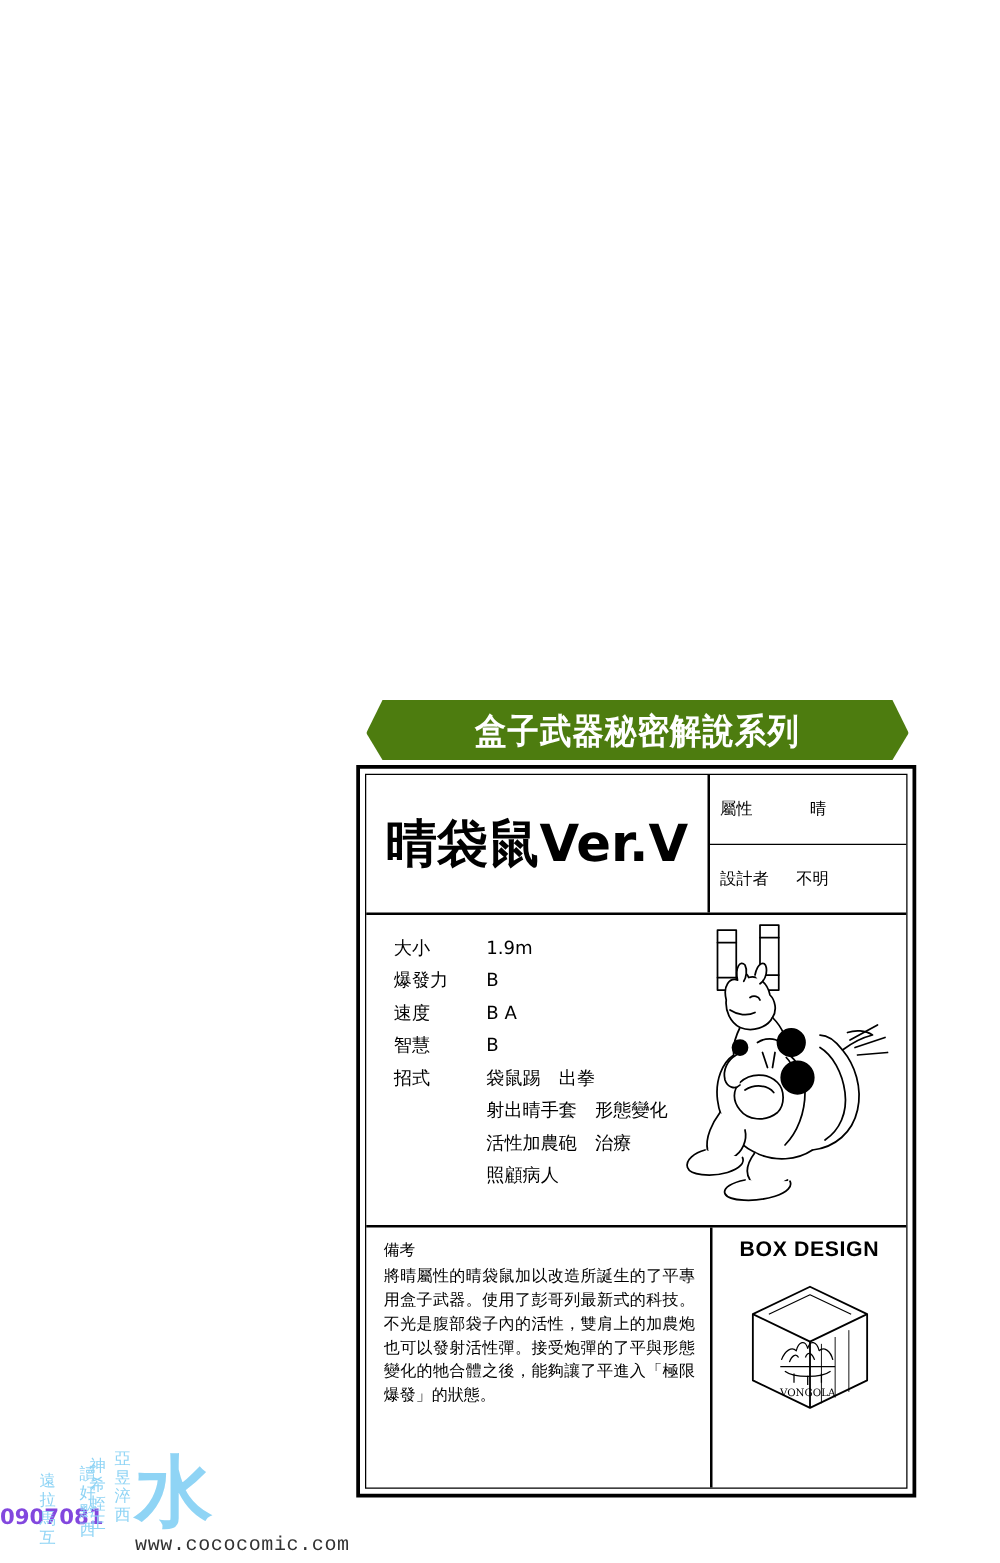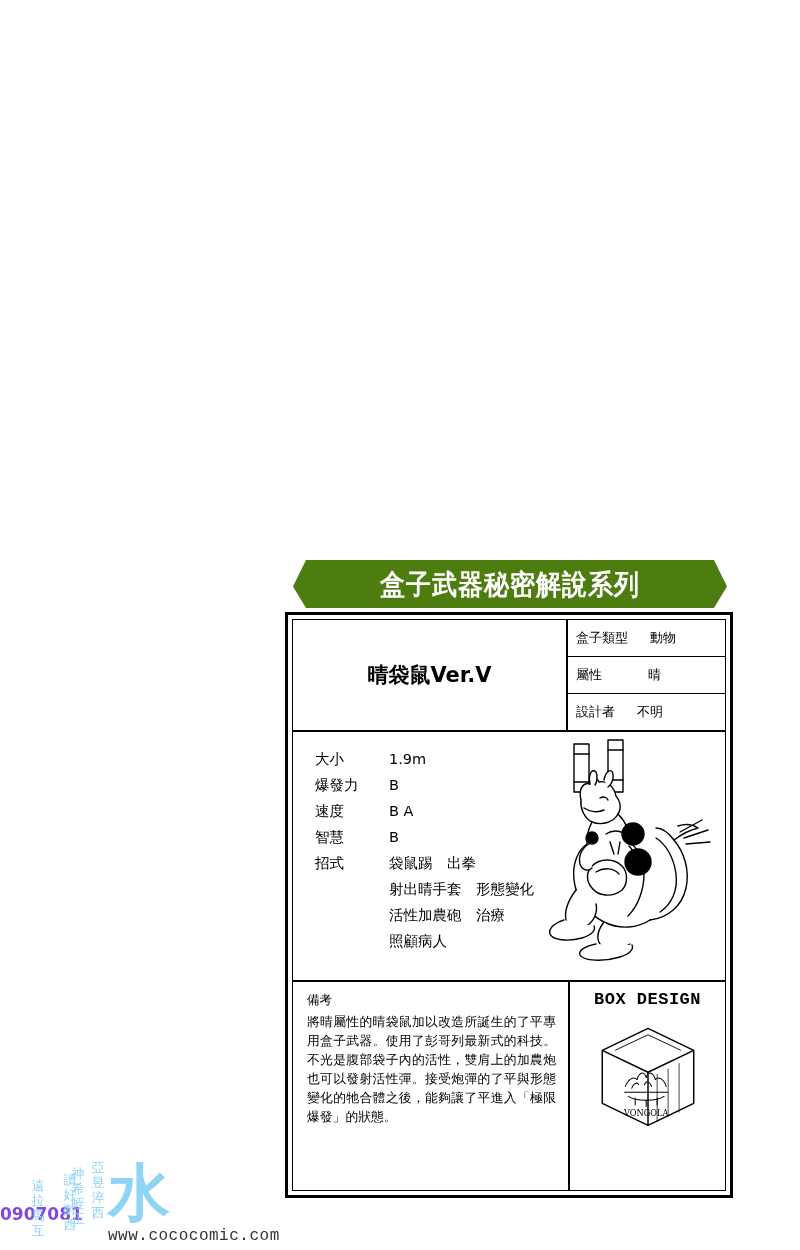--- a/index.html
+++ b/index.html
@@ -80,21 +80,21 @@
   }
   .name-cell {
     flex: 0 0 275px;
     display: flex;
     align-items: center;
     justify-content: center;
     border-right: 2px solid #000;
     box-sizing: border-box;
   }
   .name-text {
-    font-size: 21px;
+    font-size: 41px;
     font-weight: bold;
     letter-spacing: 0px;
     white-space: nowrap;
   }
   .attr-table {
     flex: 1 1 auto;
     display: flex;
     flex-direction: column;
   }
   .attr-row {
@@ -165,21 +165,21 @@
     line-height: 19px;
     text-align: justify;
   }
   .boxdesign {
     flex: 0 0 155px;
     box-sizing: border-box;
     padding-top: 8px;
     text-align: center;
   }
   .boxdesign-title {
-    font-family: Liberation Mono, monospace;
+    font-family: Liberation Sans, sans-serif;
     font-weight: bold;
     font-size: 17px;
     letter-spacing: 0.5px;
   }
   .box-svg { margin-top: 6px; }
 
   
   #wm {
     position: absolute;
     left: 0;
@@ -234,24 +234,20 @@
   </div>
 
   <div class="frame">
     <div class="frame-inner">
 
       <div class="top-row">
         <div class="name-cell">
           <span class="name-text">晴袋鼠Ver.V</span>
         </div>
         <div class="attr-table">
-          <div class="attr-row">
-            <span class="attr-label">盒子類型</span>
-            <span class="attr-value">動物</span>
-          </div>
           <div class="attr-row">
             <span class="attr-label">屬性</span>
             <span class="attr-value" style="margin-left:46px">晴</span>
           </div>
           <div class="attr-row">
             <span class="attr-label">設計者</span>
             <span class="attr-value">不明</span>
           </div>
         </div>
       </div>

